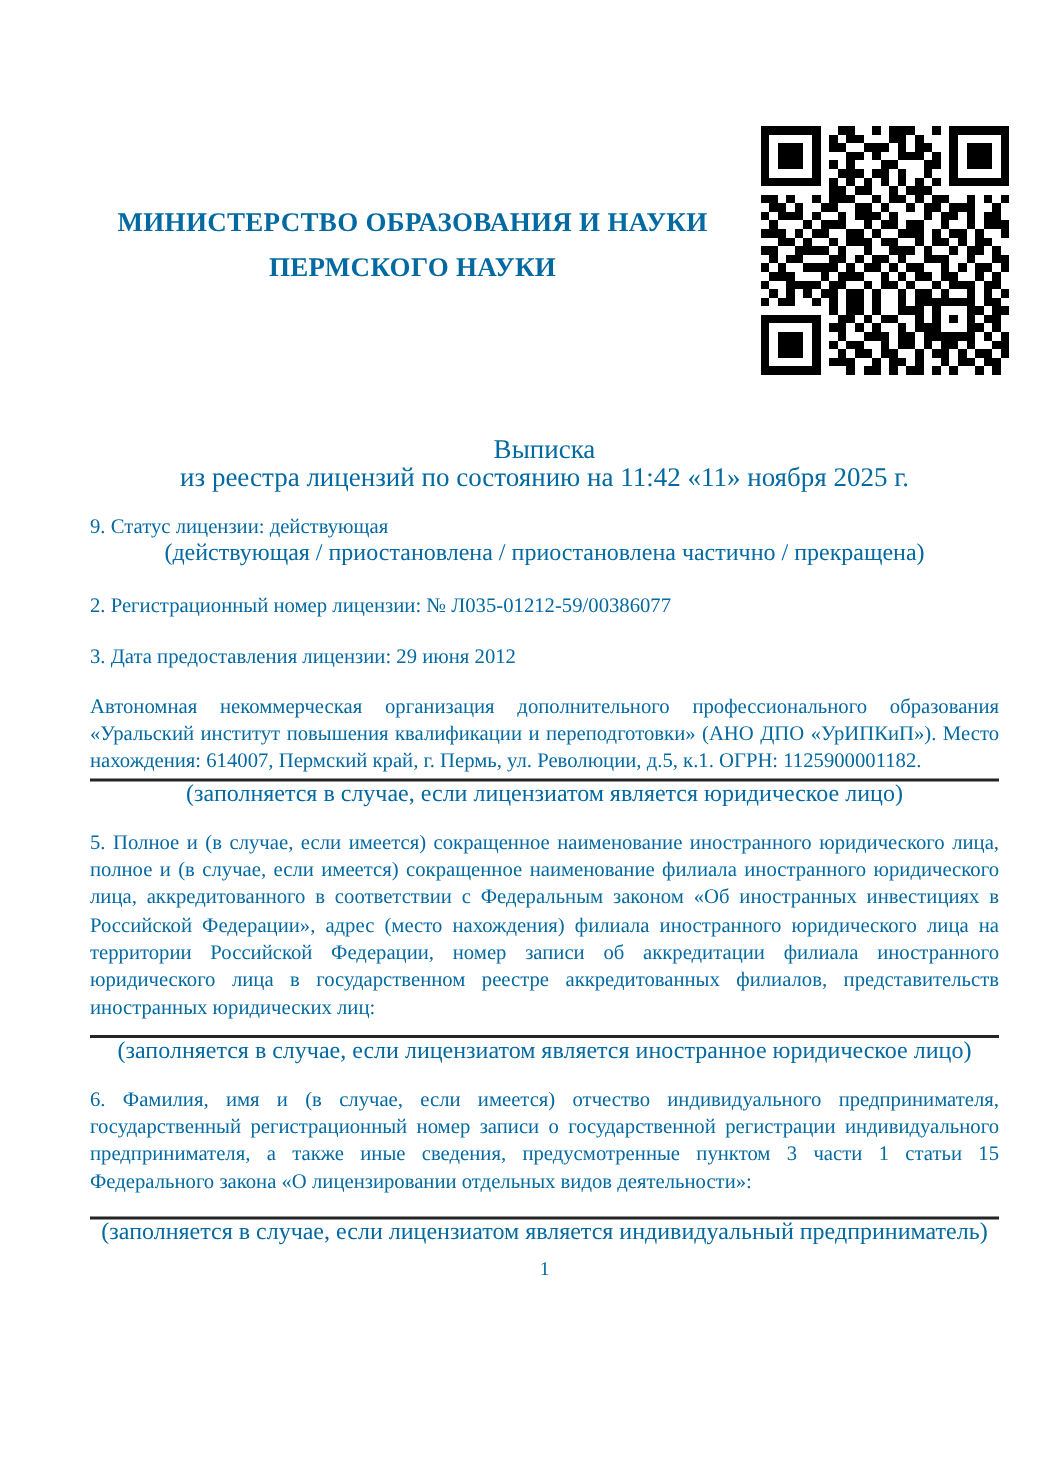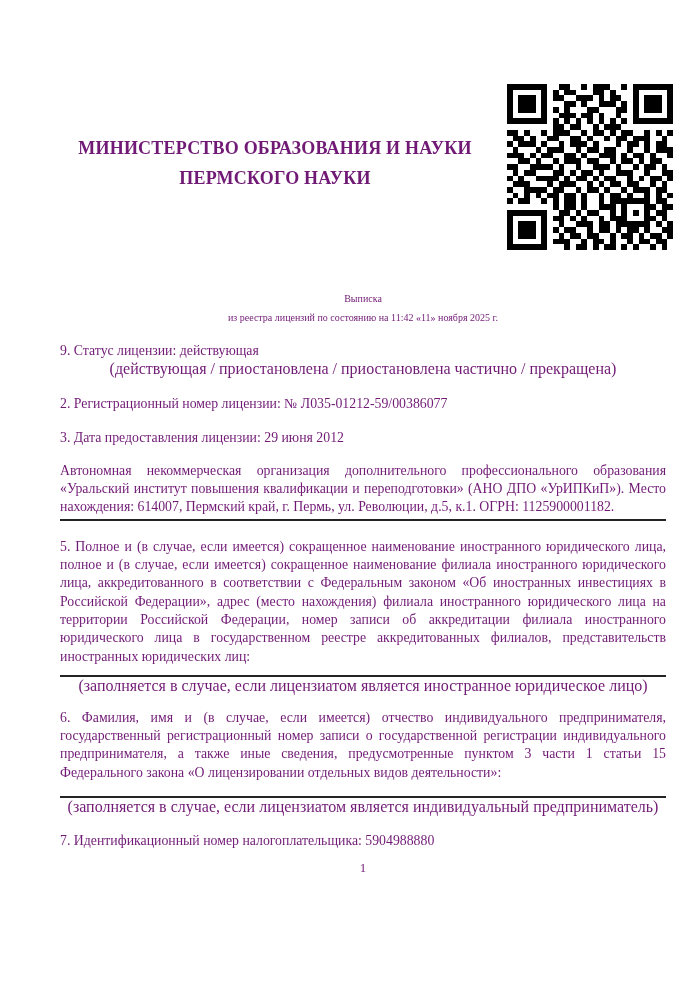--- a/index.html
+++ b/index.html
@@ -3,21 +3,21 @@
 <meta charset="utf-8">
 <style>
   * { margin: 0; padding: 0; box-sizing: border-box; }
   html, body { background: #ffffff; }
   .page {
     position: relative;
     width: 700px;
     height: 989px;
     background: #ffffff;
     font-family: "Liberation Serif", "DejaVu Serif", serif;
-    color: #701a75;
+    color: #0369a1;
     overflow: hidden;
   }
   .content {
     padding-left: 60px;
     padding-right: 34px; 
   }
   
   .org-block {
     margin-top: 133px;
     width: 430px;
@@ -40,21 +40,21 @@
     top: 84px;
     left: 507px;
     width: 166px;
     height: 166px;
   }
   .qr svg { display: block; width: 100%; height: 100%; }
   
   .title-block {
     margin-top: 97px;
     text-align: center;
-    font-size: 10px;
+    font-size: 18px;
     line-height: 18.5px;
   }
   
   .item {
     margin-top: 15px;
     font-size: 13.8px;
     line-height: 18.3px;
   }
   .item p { text-align: justify; }
   .item .single { text-align: left; }
@@ -568,34 +568,32 @@
       <p class="single">2. Регистрационный номер лицензии: № Л035-01212-59/00386077</p>
     </div>
 
     <div class="item">
       <p class="single">3. Дата предоставления лицензии: 29 июня 2012</p>
     </div>
 
     <div class="item">
       <p>Автономная некоммерческая организация дополнительного профессионального образования «Уральский институт повышения квалификации и переподготовки» (АНО ДПО «УрИПКиП»). Место нахождения: 614007, Пермский край, г. Пермь, ул. Революции, д.5, к.1. ОГРН: 1125900001182.</p>
       <div class="fill-line rule-tight"></div>
+      <div class="small-caption cap-tight">(заполняется в случае, если лицензиатом является юридическое лицо)</div>
     </div>
 
     <div class="item item-gap17">
       <p>5. Полное и (в случае, если имеется) сокращенное наименование иностранного юридического лица, полное и (в случае, если имеется) сокращенное наименование филиала иностранного юридического лица, аккредитованного в соответствии с Федеральным законом «Об иностранных инвестициях в Российской Федерации», адрес (место нахождения) филиала иностранного юридического лица на территории Российской Федерации, номер записи об аккредитации филиала иностранного юридического лица в государственном реестре аккредитованных филиалов, представительств иностранных юридических лиц:</p>
       <div class="fill-line rule-gap9"></div>
       <div class="small-caption cap-tight">(заполняется в случае, если лицензиатом является иностранное юридическое лицо)</div>
     </div>
 
     <div class="item item-gap17">
       <p>6. Фамилия, имя и (в случае, если имеется) отчество индивидуального предпринимателя, государственный регистрационный номер записи о государственной регистрации индивидуального предпринимателя, а также иные сведения, предусмотренные пунктом 3 части 1 статьи 15 Федерального закона «О лицензировании отдельных видов деятельности»:</p>
       <div class="fill-line rule-gap13"></div>
       <div class="small-caption cap-tight">(заполняется в случае, если лицензиатом является индивидуальный предприниматель)</div>
     </div>
 
-    <div class="item item-gap19">
-      <p class="single">7. Идентификационный номер налогоплательщика: 5904988880</p>
-    </div>
 
     <div class="page-number">1</div>
 
   </div>
 </div>
 
 </body></html>

